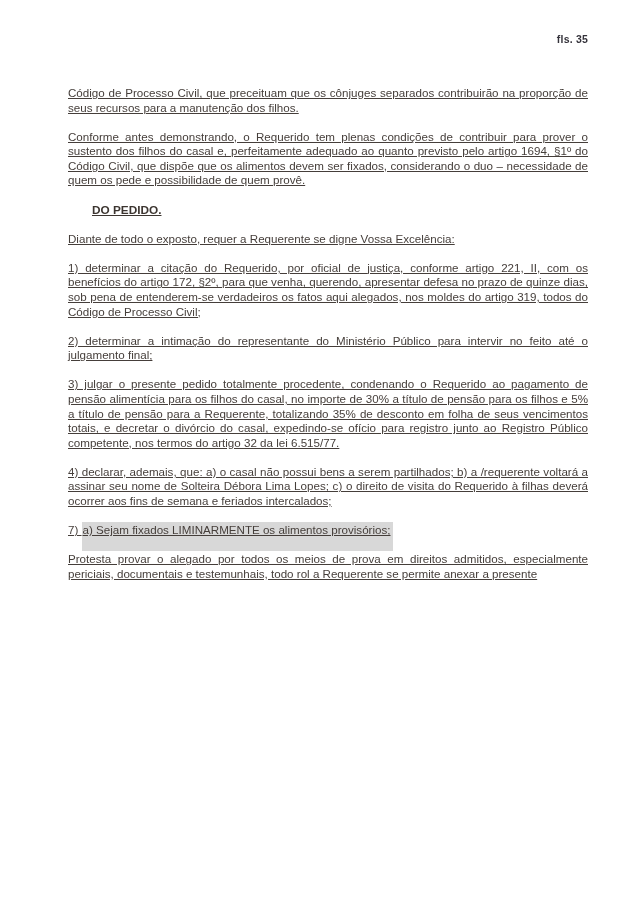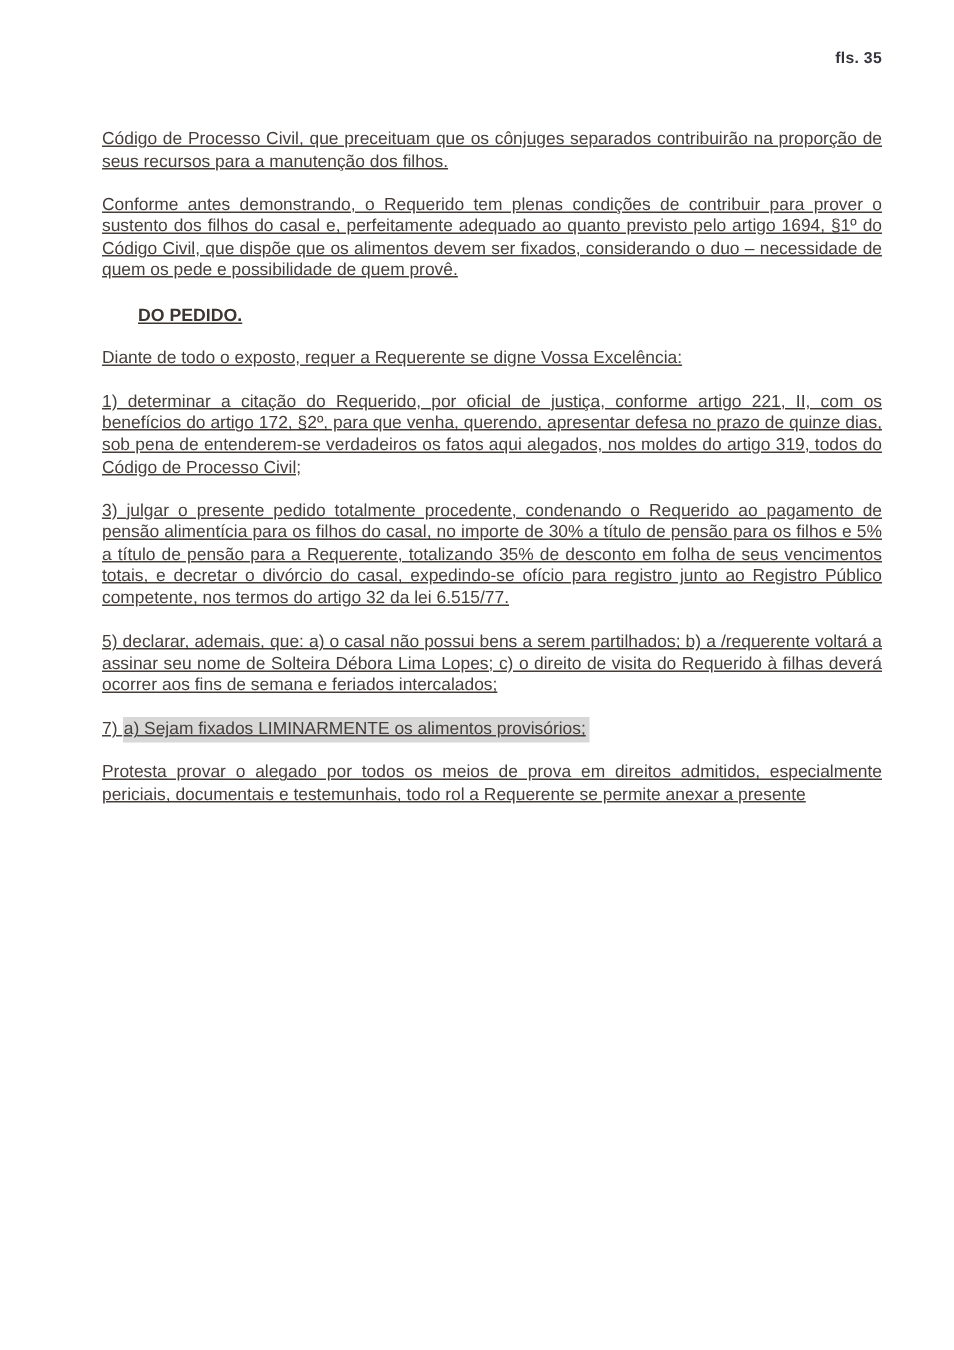--- a/index.html
+++ b/index.html
@@ -43,21 +43,21 @@
     margin: 0 0 14.5px 0;
     font-size: 11.8px;
     line-height: 14.6px;
     font-weight: bold;
     text-decoration: underline;
     color: #3c3530;
     padding-left: 24px;
   }
   .hl {
     background: #d8d8d8;
-    padding: 1px 2px 3px 1px;
+    padding: 1px 2px 15px 1px;
   }
 </style>
 </head>
 <body>
 
 <div class="page">
 
   <div class="folio">fls. 35</div>
 
   <div class="content">
@@ -67,24 +67,25 @@
 
     <p>Conforme antes demonstrando, o Requerido tem plenas condições de contribuir para prover o sustento dos filhos do casal e, perfeitamente adequado ao quanto previsto pelo artigo 1694, §1º do Código Civil, que dispõe que os alimentos devem ser fixados, considerando o duo – necessidade de quem os pede e possibilidade de quem provê.</p>
 
 
     <div class="section-heading">DO PEDIDO.</div>
 
     <p>Diante de todo o exposto, requer a Requerente se digne Vossa Excelência:</p>
 
     <p>1) determinar a citação do Requerido, por oficial de justiça, conforme artigo 221, II, com os benefícios do artigo 172, §2º, para que venha, querendo, apresentar defesa no prazo de quinze dias, sob pena de entenderem-se verdadeiros os fatos aqui alegados, nos moldes do artigo 319, todos do Código de Processo Civil;</p>
 
+    <p>2) determinar a intimação do representante do Ministério Público para intervir no feito até o julgamento final;</p>
 
     <p>3) julgar o presente pedido totalmente procedente, condenando o Requerido ao pagamento de pensão alimentícia para os filhos do casal, no importe de 30% a título de pensão para os filhos e 5% a título de pensão para a Requerente, totalizando 35% de desconto em folha de seus vencimentos totais, e decretar o divórcio do casal, expedindo-se ofício para registro junto ao Registro Público competente, nos termos do artigo 32 da lei 6.515/77.</p>
 
-    <p>5) declarar, ademais, que: a) o casal não possui bens a serem partilhados; b) a /requerente voltará a assinar seu nome de Solteira Débora Lima Lopes; c) o direito de visita do Requerido à filhas deverá ocorrer aos fins de semana e feriados intercalados;</p>
+    <p>4) declarar, ademais, que: a) o casal não possui bens a serem partilhados; b) a /requerente voltará a assinar seu nome de Solteira Débora Lima Lopes; c) o direito de visita do Requerido à filhas deverá ocorrer aos fins de semana e feriados intercalados;</p>
 
 
 
     <p><span>7) </span><span class="hl">a) Sejam fixados LIMINARMENTE os alimentos provisórios;</span></p>
 
     <p>Protesta provar o alegado por todos os meios de prova em direitos admitidos, especialmente periciais, documentais e testemunhais, todo rol a Requerente se permite anexar a presente</p>
 
   </div>
 </div>
 

